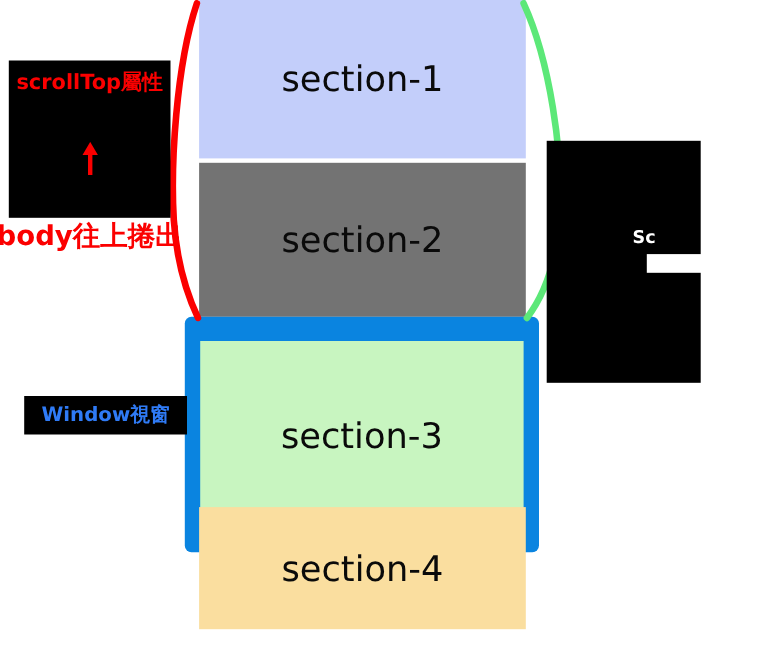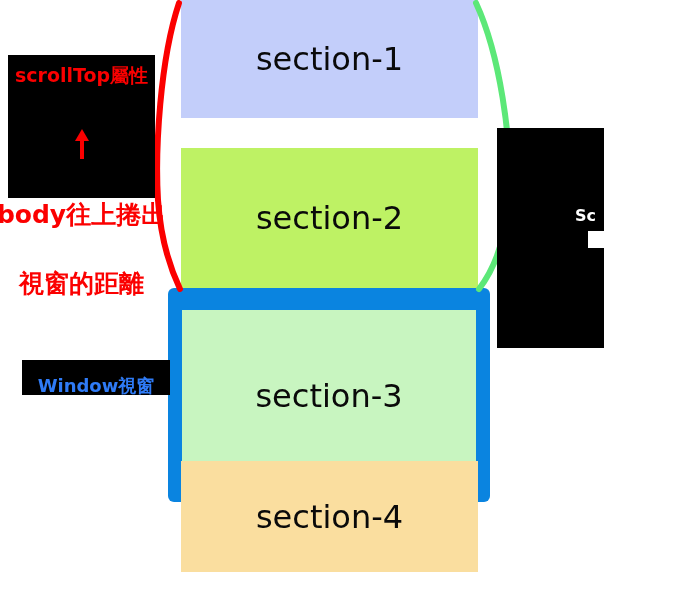--- a/index.html
+++ b/index.html
@@ -29,22 +29,22 @@
   .section-label {
     font-family: "DejaVu Sans", sans-serif;
     font-size: 32px;
     font-weight: 400;
     color: #0a0a0a;
     letter-spacing: 0px;
     line-height: 1;
     white-space: nowrap;
   }
 
-  #section-1 { top: 0px;   height: 118px; background: #c3cefa; }
-  #section-2 { top: 148px; height: 140px; background: #bef264; }
+  #section-1 { top: 0px;   height: 144px; background: #c3cefa; }
+  #section-2 { top: 148px; height: 140px; background: #737373; }
 
   
   #window-frame {
     position: absolute;
     left: 168px;
     top: 288px;
     width: 322px;
     height: 214px;
     background: #0a84e0;
     border-radius: 6px;
@@ -114,36 +114,36 @@
     white-space: nowrap;
     text-align: center;
   }
 
   #window-note {
     left: 22px;
     top: 360px;
     width: 148px;
     height: 35px;
     display: flex;
-    align-items: flex-end;
+    align-items: center;
     justify-content: center;
   }
   .note-blue {
     color: #2f7bf6;
     font-family: "DejaVu Sans", sans-serif;
     font-weight: bold;
     font-size: 18px;
     line-height: 1;
     white-space: nowrap;
   }
 
   #scroll-note {
     left: 497px;
     top: 128px;
-    width: 107px;
+    width: 140px;
     height: 220px;
   }
   #scroll-note-text {
     position: absolute;
     left: 78px;
     top: 80px;
     color: #ffffff;
     font-family: "DejaVu Sans", sans-serif;
     font-weight: bold;
     font-size: 16px;
@@ -190,21 +190,20 @@
 
   <div class="anno-box" id="scrolltop-note">
     <span class="note-red">scrollTop屬性</span>
     <span id="scrolltop-arrow">
       <svg width="20" height="30" viewBox="0 0 20 30">
         <line x1="10" y1="30" x2="10" y2="8" stroke="#fb0000" stroke-width="4"></line>
         <polygon points="10,0 3,12 17,12" fill="#fb0000"></polygon>
       </svg>
     </span>
     <span class="note-red-small">body往上捲出</span>
-    <span class="note-red-small">視窗的距離</span>
   </div>
 
   <div class="anno-box" id="window-note">
     <span class="note-blue">Window視窗</span>
   </div>
 
   <div class="anno-box" id="scroll-note">
     <span id="scroll-note-text">Sc</span>
   </div>
   <div id="scroll-note-occluder"></div>

